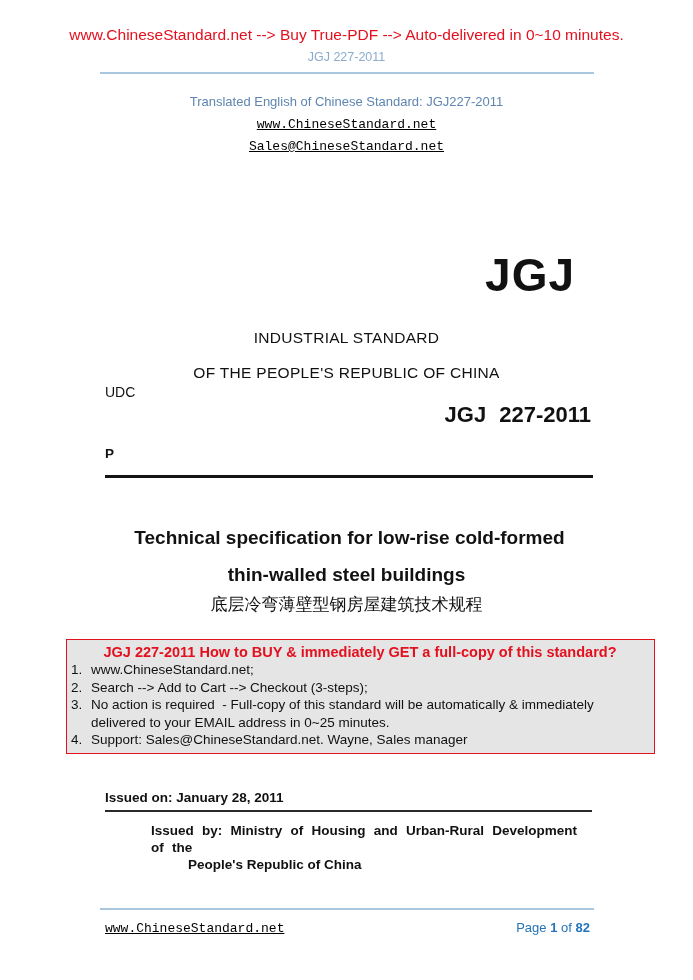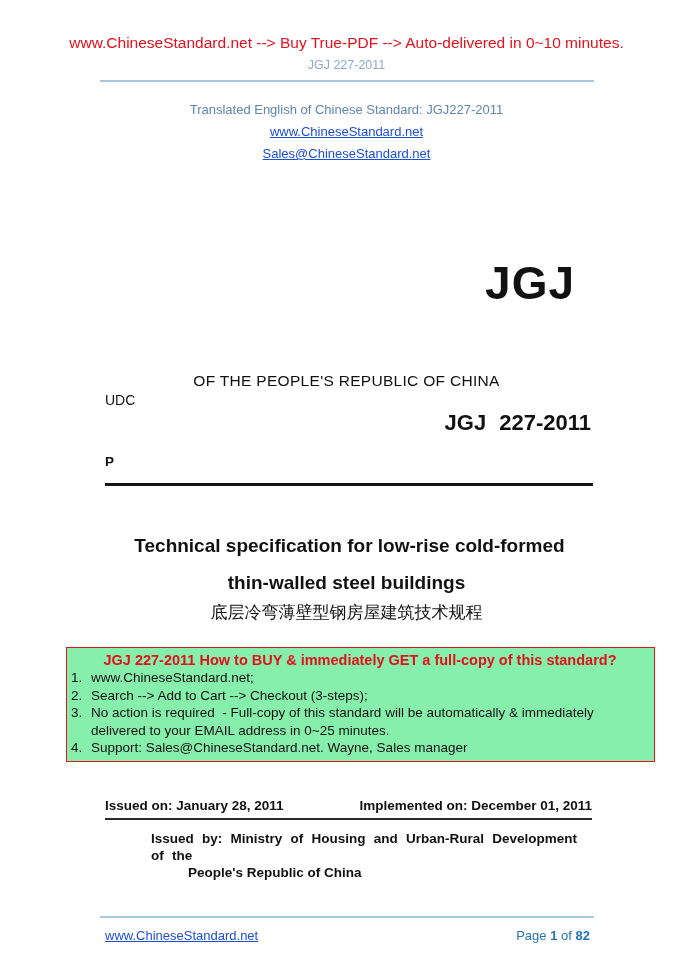--- a/index.html
+++ b/index.html
@@ -4,37 +4,37 @@
 <style>
   html, body { margin: 0; padding: 0; background: #ffffff; }
   .page {
     position: relative;
     width: 693px;
     height: 940px;
     background: #ffffff;
     font-family: "Liberation Sans", "DejaVu Sans", sans-serif;
     color: #111111;
     overflow: hidden;
-    margin-top: 8px;
   }
   .abs { position: absolute; }
   .centered { left: 0; right: 0; text-align: center; }
 
   .promo { top: 26px; font-size: 15.5px; color: #e3101e; }
   .hdr-code { top: 50px; font-size: 12.5px; color: #8aabce; }
   .hline-blue { height: 2px; background: #a9c7de; }
   .hline1 { top: 72px; left: 100px; width: 494px; }
   .translated { top: 94px; font-size: 13px; color: #5e86b0; }
   .toplink { font-size: 13px; }
   .toplink1 { top: 116px; }
   .toplink2 { top: 138px; }
   a.link, .link {
-    color: #1d4ed8;
+    color: #000000;
     text-decoration: underline;
     cursor: pointer;
+    font-family: Liberation Mono, monospace;
   }
 
   .logo { top: 248px; right: 118px; font-size: 46px; font-weight: bold; letter-spacing: 1px; }
   .stdline { font-size: 15.5px; letter-spacing: 0.3px; }
   .std1 { top: 329px; }
   .std2 { top: 364px; }
   .udc { top: 384px; left: 105px; font-size: 14px; }
   .bigcode { top: 402px; right: 102px; font-size: 22px; font-weight: bold; word-spacing: 7px; }
 
   .preg-row {
@@ -49,21 +49,21 @@
   .title-en { font-size: 19px; font-weight: bold; }
   .title1 { top: 527px; padding-left: 6px; }
   .title2 { top: 564px; }
   .title-zh { top: 593px; font-size: 17px; }
 
   .buybox {
     top: 639px; left: 66px; width: 589px;
     box-sizing: border-box;
     border: 1.5px solid #e3101e;
     padding: 3px 4px 4px 3px;
-    background: #86efac;
+    background: #e5e5e5;
   }
   .buybox-title {
     text-align: center;
     color: #e3101e;
     font-weight: bold;
     font-size: 14.5px;
     line-height: 18px;
   }
   .box-item { display: flex; font-size: 13.5px; line-height: 17.5px; }
   .box-num { flex: none; width: 20px; padding-left: 1px; }
@@ -99,20 +99,21 @@
 
   <div class="abs centered translated">Translated English of Chinese Standard: JGJ227-2011</div>
   <div class="abs centered toplink toplink1">
     <span class="link">www.ChineseStandard.net</span>
   </div>
   <div class="abs centered toplink toplink2">
     <span class="link">Sales@ChineseStandard.net</span>
   </div>
 
   <div class="abs logo">JGJ</div>
+  <div class="abs centered stdline std1">INDUSTRIAL STANDARD</div>
   <div class="abs centered stdline std2">OF THE PEOPLE'S REPUBLIC OF CHINA</div>
   <div class="abs udc">UDC</div>
   <div class="abs bigcode">JGJ 227-2011</div>
 
   <div class="abs preg-row">
     <span>P</span>
   </div>
   <div class="abs thickline"></div>
 
   <div class="abs centered title-en title1">Technical specification for low-rise cold-formed</div>
@@ -134,21 +135,20 @@
       <span class="box-text">No action is required  - Full-copy of this standard will be automatically &amp; immediately delivered to your EMAIL address in 0~25 minutes.</span>
     </div>
     <div class="box-item">
       <span class="box-num">4.</span>
       <span class="box-text">Support: Sales@ChineseStandard.net. Wayne, Sales manager</span>
     </div>
   </div>
 
   <div class="abs issued-row">
     <span>Issued on: January 28, 2011</span>
-    <span>Implemented on: December 01, 2011</span>
   </div>
   <div class="abs issue-line"></div>
   <div class="abs issued-by">
     <div class="issued-by-line1">Issued by: Ministry of Housing and Urban-Rural Development of the</div>
     <div class="issued-by-line2">People's Republic of China</div>
   </div>
 
   <div class="abs hline-blue fline"></div>
   <div class="abs footer-link">
     <span class="link">www.ChineseStandard.net</span>

